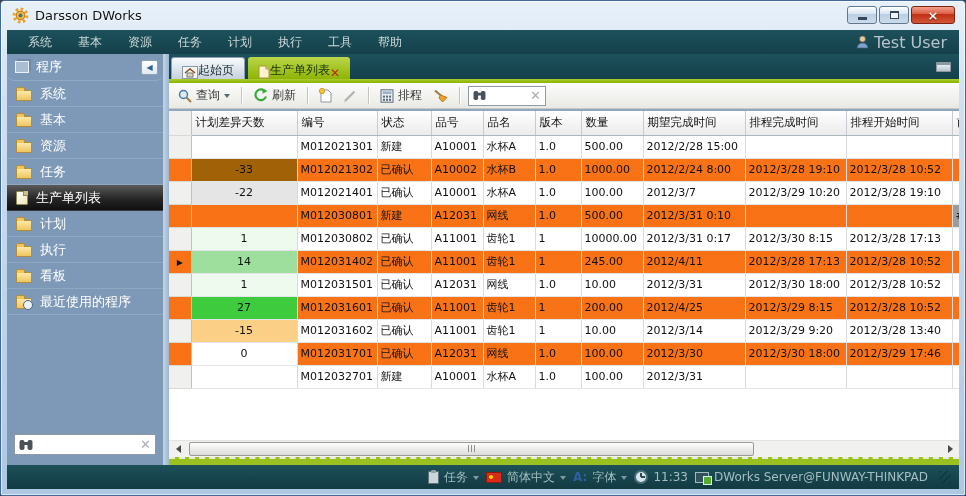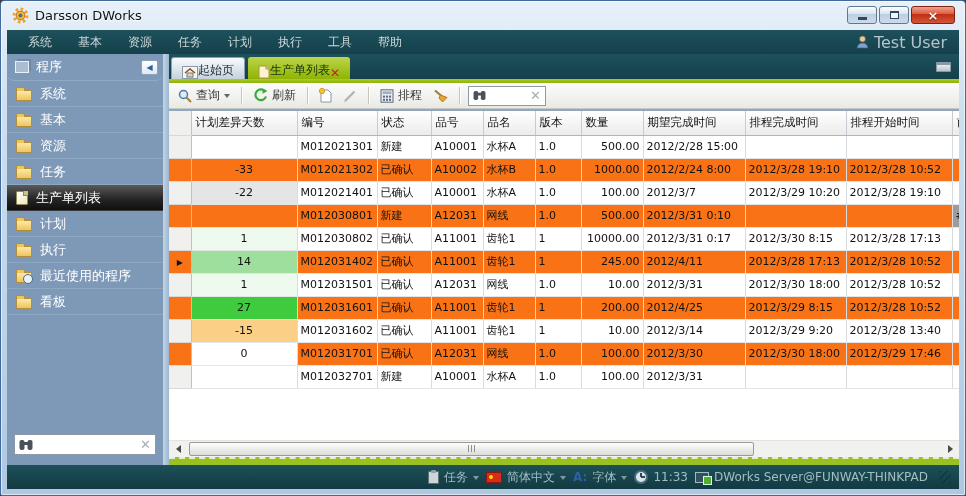--- a/index.html
+++ b/index.html
@@ -90,21 +90,21 @@
   .grid-clip { flex:1; overflow:hidden; }
   table.grid { border-collapse:collapse; table-layout:fixed; width:813px; }
   .grid th { height:24px; background:linear-gradient(180deg,#ffffff,#ebebeb);
     border-right:1px solid #c6ccd2; border-bottom:1px solid #aeb6bd;
     font-size:11.5px; font-weight:normal; color:#111; text-align:left; padding:0 4px; overflow:hidden; white-space:nowrap; }
   .grid td { height:23px; font-size:11px; color:#111; padding:0 3px;
     border-right:1px solid #d7dce1; border-bottom:1px solid #e2e6ea; overflow:hidden; white-space:nowrap; }
   .grid tr.even td { background:#f97316; }
   .grid td.rowhdr, .grid th.rowhdr { background:#f0f0ef; border-right:1px solid #c2c2c0; border-bottom:1px solid #d8d8d6; text-align:center; padding:0; }
   .grid .col-center { text-align:center; }
-  .grid .col-right { text-align:right; }
+  .grid .col-right { text-align:left; }
   .rowarrow { font-size:8px; color:#111; }
   .grid td.extra-flag { background:#9c9c9c !important; color:#222; }
 
   
   .hscroll { height:17px; background:#f1f1ef; border-top:1px solid #e3e3df; display:flex; align-items:center; }
   .hs-btn { width:17px; height:17px; display:flex; align-items:center; justify-content:center; }
   .arr-left { width:0; height:0; border:4px solid transparent; border-right:5px solid #4a4a4a; margin-right:3px;}
   .arr-right { width:0; height:0; border:4px solid transparent; border-left:5px solid #4a4a4a; margin-left:3px;}
   .hs-track { flex:1; height:17px; position:relative; }
   .hs-thumb { position:absolute; left:3px; top:1px; width:565px; height:14px;
@@ -208,27 +208,27 @@
             <span>生产单列表</span>
           </div>
           <div class="side-item folder">
             <span class="sicon icon-folder"></span>
             <span>计划</span>
           </div>
           <div class="side-item folder">
             <span class="sicon icon-folder"></span>
             <span>执行</span>
           </div>
+          <div class="side-item folder">
+            <span class="sicon icon-folder"></span>
+            <span>看板</span>
+          </div>
           <div class="side-item recent">
             <span class="sicon icon-folder icon-recent"></span>
             <span>最近使用的程序</span>
-          </div>
-          <div class="side-item folder">
-            <span class="sicon icon-folder"></span>
-            <span>看板</span>
           </div>
         </div>
       <div class="side-spacer"></div>
       <div class="searchbox side-search">
         <svg width="14" height="12" viewBox="0 0 14 12">
           <rect x="0.5" y="1" width="5" height="10" rx="2" fill="#4a5158"></rect>
           <rect x="8.5" y="1" width="5" height="10" rx="2" fill="#4a5158"></rect>
           <rect x="5" y="3" width="4" height="3" fill="#4a5158"></rect>
         </svg>
         <input type="text" value="" style="">
@@ -352,21 +352,21 @@
                   <td class="col-left">水杯A</td>
                   <td class="col-left">1.0</td>
                   <td class="col-right">500.00</td>
                   <td class="col-left">2012/2/28 15:00</td>
                   <td class="col-left"></td>
                   <td class="col-left"></td>
                   <td class="col-left"></td>
                 </tr>
                 <tr class="even">
                   <td class="rowhdr"></td>
-                  <td class="col-center" style="background: #f97316;">-33</td>
+                  <td class="col-center" style="background: #a16207;">-33</td>
                   <td class="col-left">M012021302</td>
                   <td class="col-left">已确认</td>
                   <td class="col-left">A10002</td>
                   <td class="col-left">水杯B</td>
                   <td class="col-left">1.0</td>
                   <td class="col-right">1000.00</td>
                   <td class="col-left">2012/2/24 8:00</td>
                   <td class="col-left">2012/3/28 19:10</td>
                   <td class="col-left">2012/3/28 10:52</td>
                   <td class="col-left"></td>

